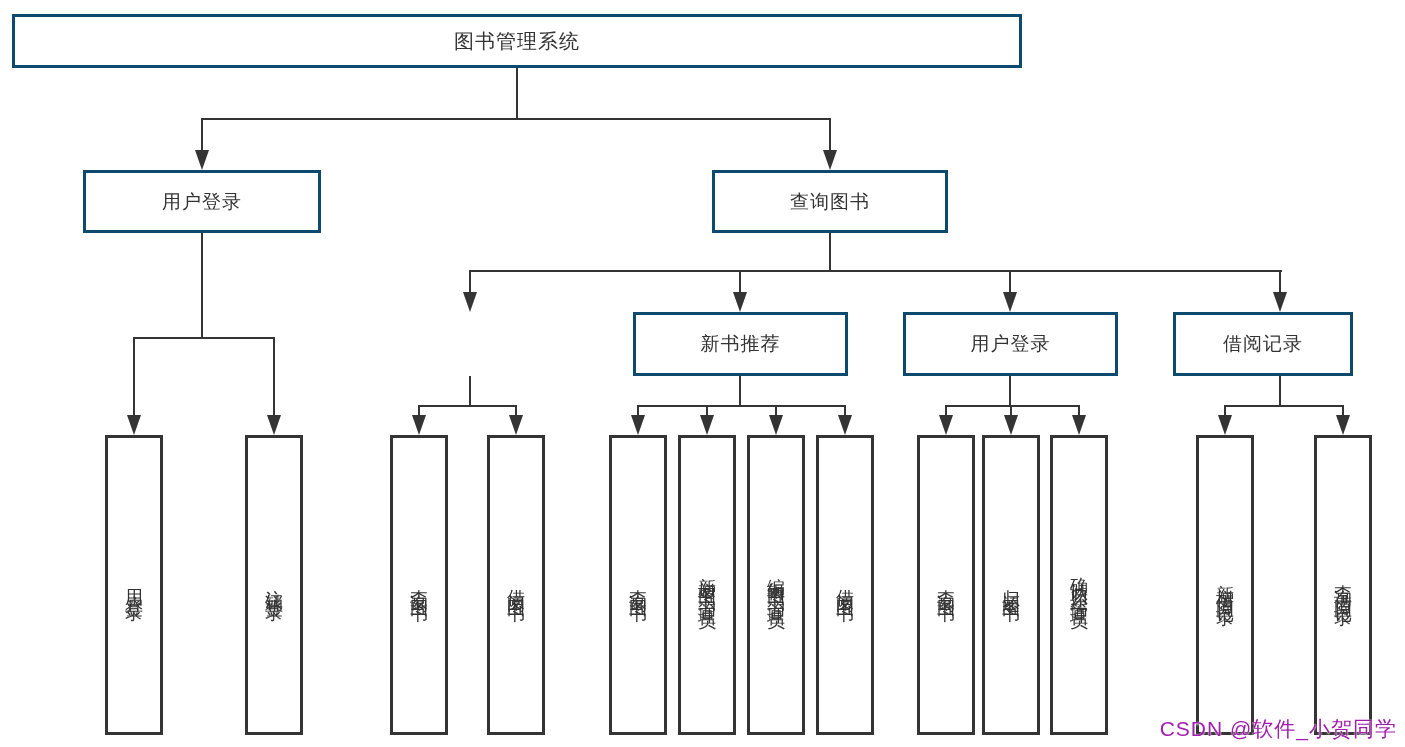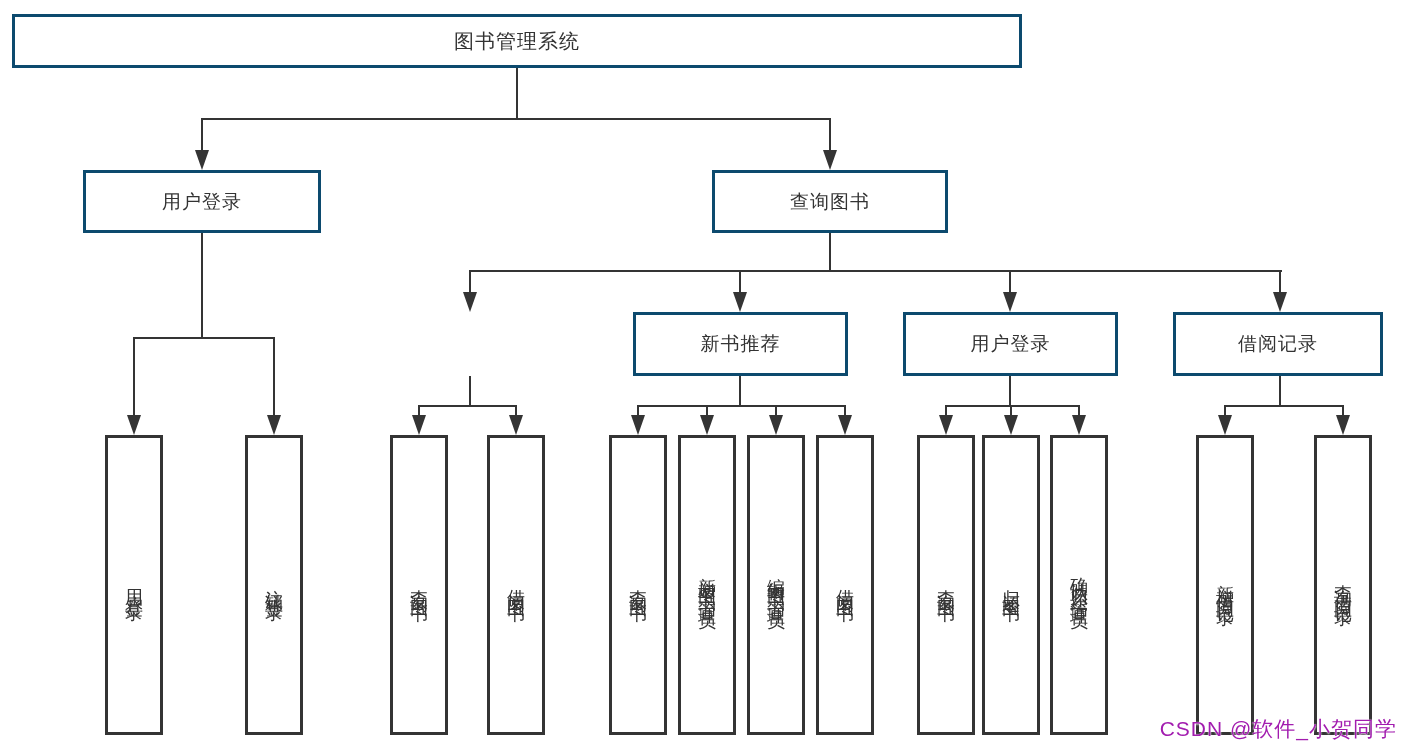--- a/index.html
+++ b/index.html
@@ -100,21 +100,21 @@
   <div class="arrow" style="left:1003px; top:292px;"></div>
   <div class="vline" style="left:1279px; top:270px; height:24px;"></div>
   <div class="arrow" style="left:1273px; top:292px;"></div>
 
   <div class="hbox" style="left:633px; top:312px; width:215px; height:64px;">
     <span>新书推荐</span>
   </div>
   <div class="hbox" style="left:903px; top:312px; width:215px; height:64px;">
     <span>用户登录</span>
   </div>
-  <div class="hbox" style="left:1173px; top:312px; width:210px; height:64px;">
+  <div class="hbox" style="left:1173px; top:312px; width:180px; height:64px;">
     <span>借阅记录</span>
   </div>
 
   <div class="vline" style="left:469px; top:376px; height:30px;"></div>
   <div class="hline" style="left:418px; top:405px; width:99px;"></div>
   <div class="vline" style="left:418px; top:405px; height:14px;"></div>
   <div class="arrow" style="left:412px; top:415px;"></div>
   <div class="vline" style="left:515px; top:405px; height:14px;"></div>
   <div class="arrow" style="left:509px; top:415px;"></div>
 

